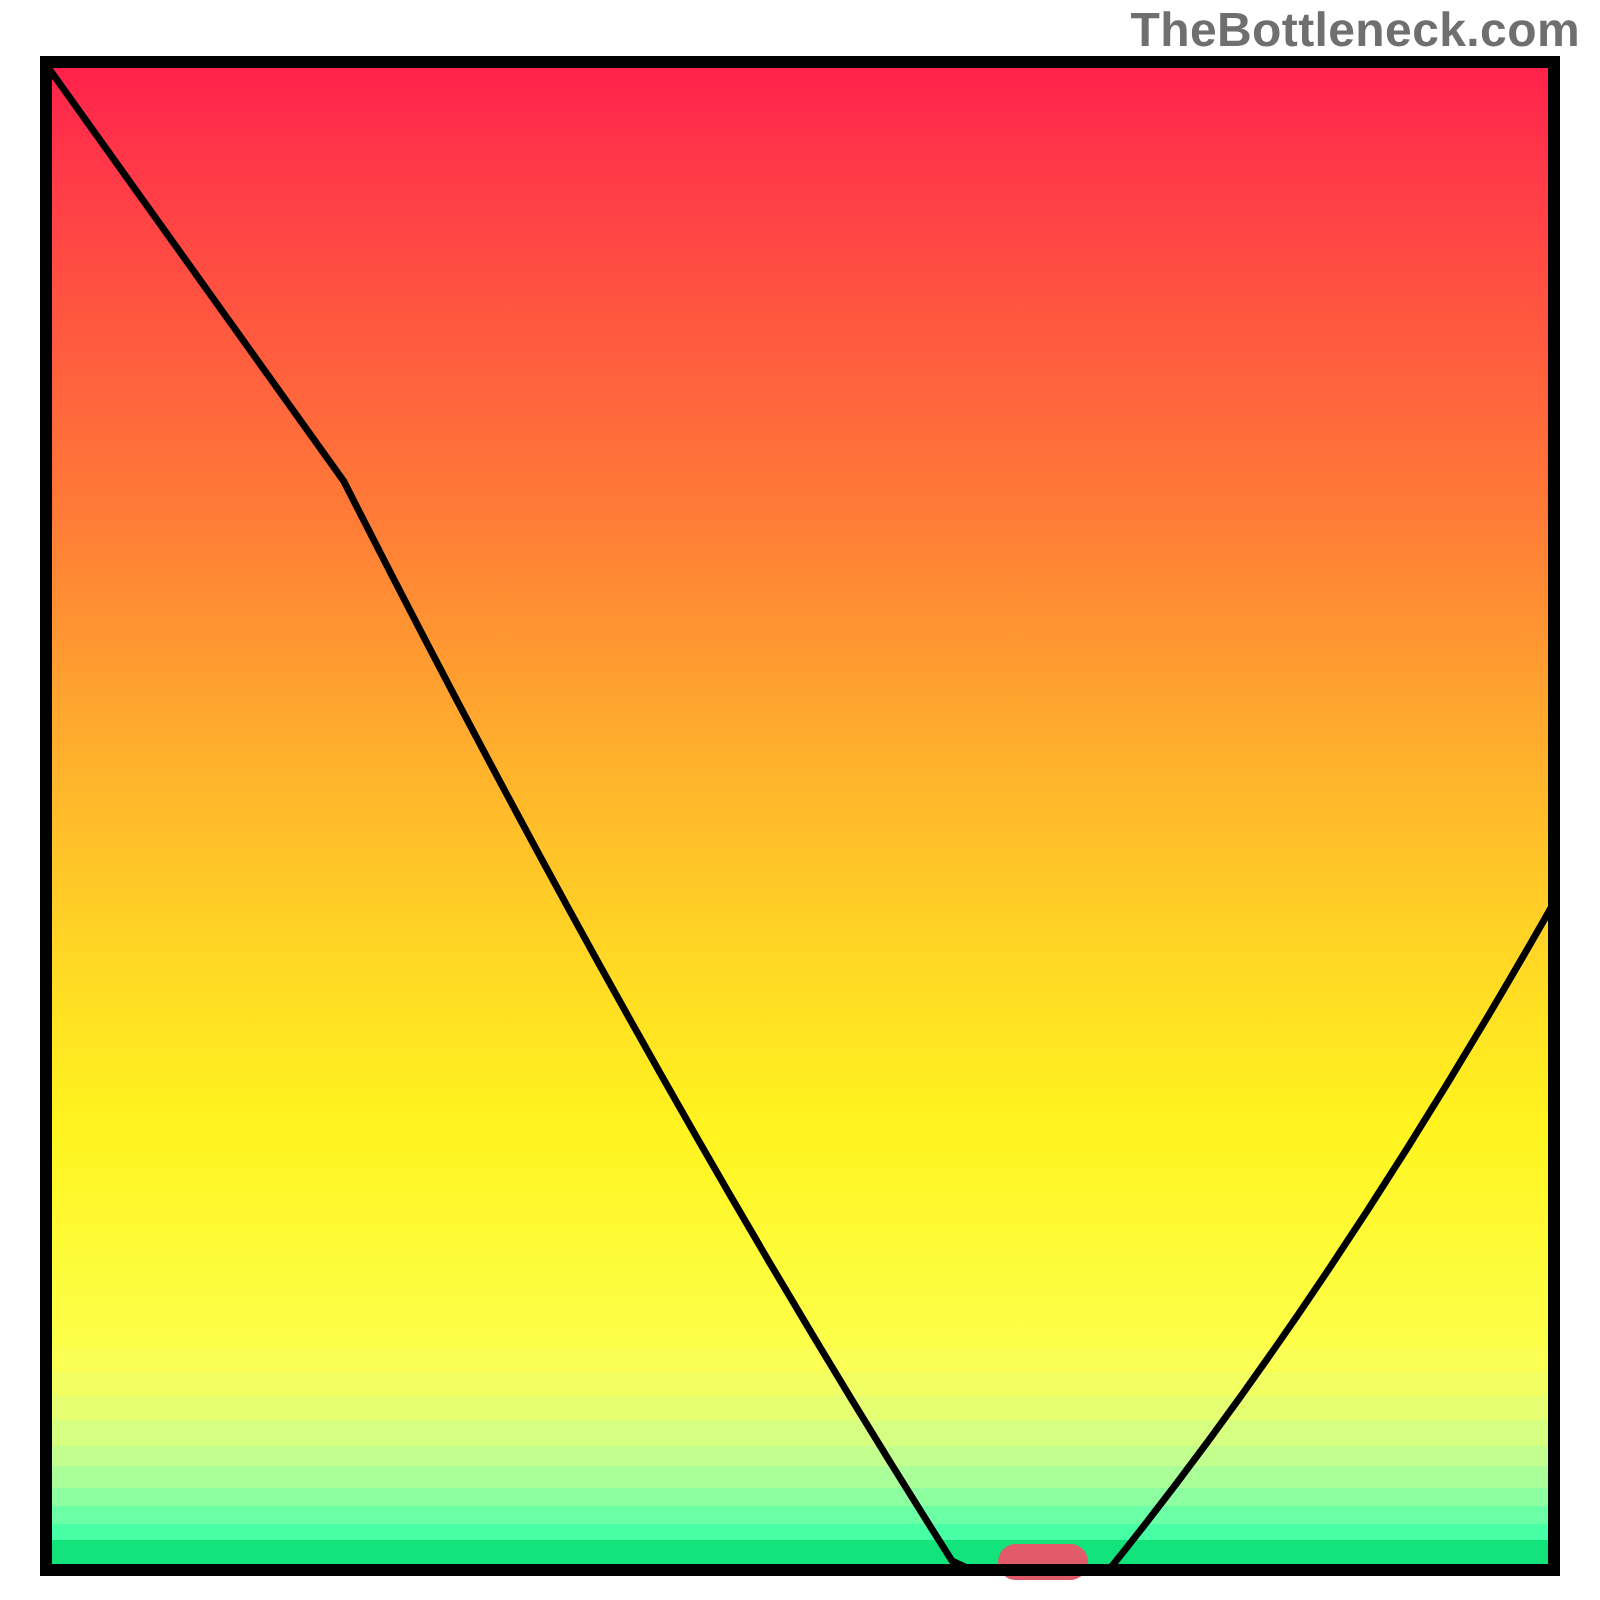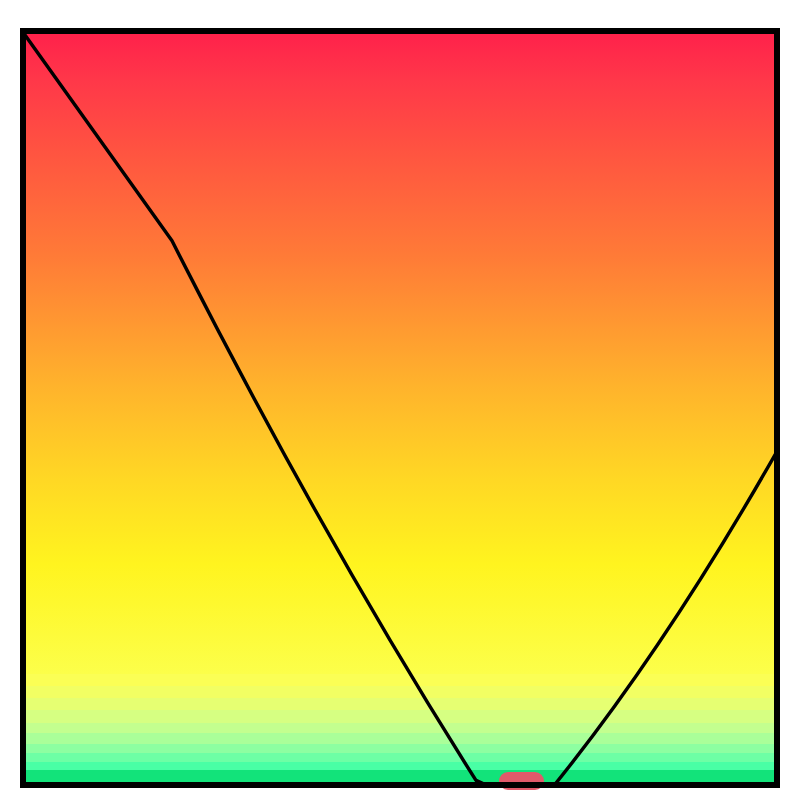--- a/index.html
+++ b/index.html
@@ -90,20 +90,21 @@
     border: 6px solid #000000;
     box-sizing: border-box;
     pointer-events: none;
     z-index: 4;
   }
 </style>
 </head>
 <body>
 
 <div class="stage">
+  <div class="watermark">TheBottleneck.com</div>
 
   <div class="chart-box">
 
     <div class="gradient-layer">
       <div class="gradient-main"></div>
       <div class="stripe s1"></div>
       <div class="stripe s2"></div>
       <div class="stripe s3"></div>
       <div class="stripe s4"></div>
       <div class="stripe s5"></div>

